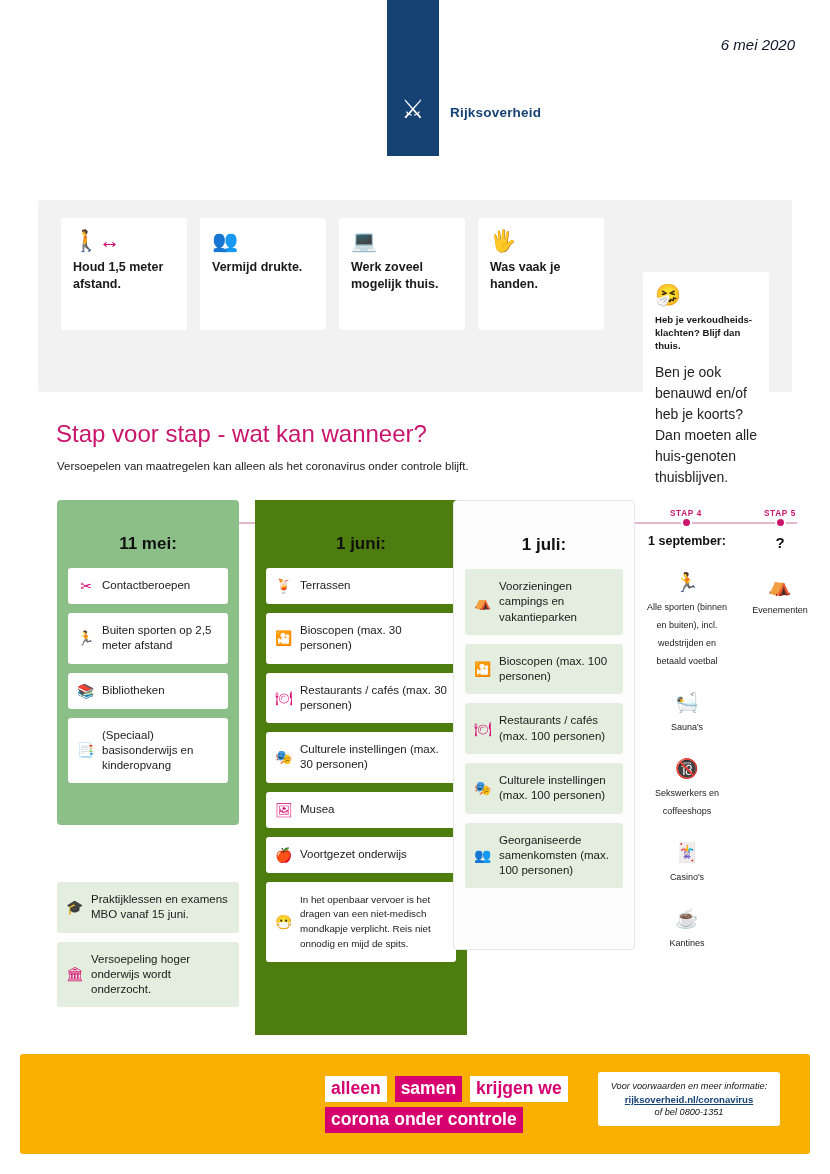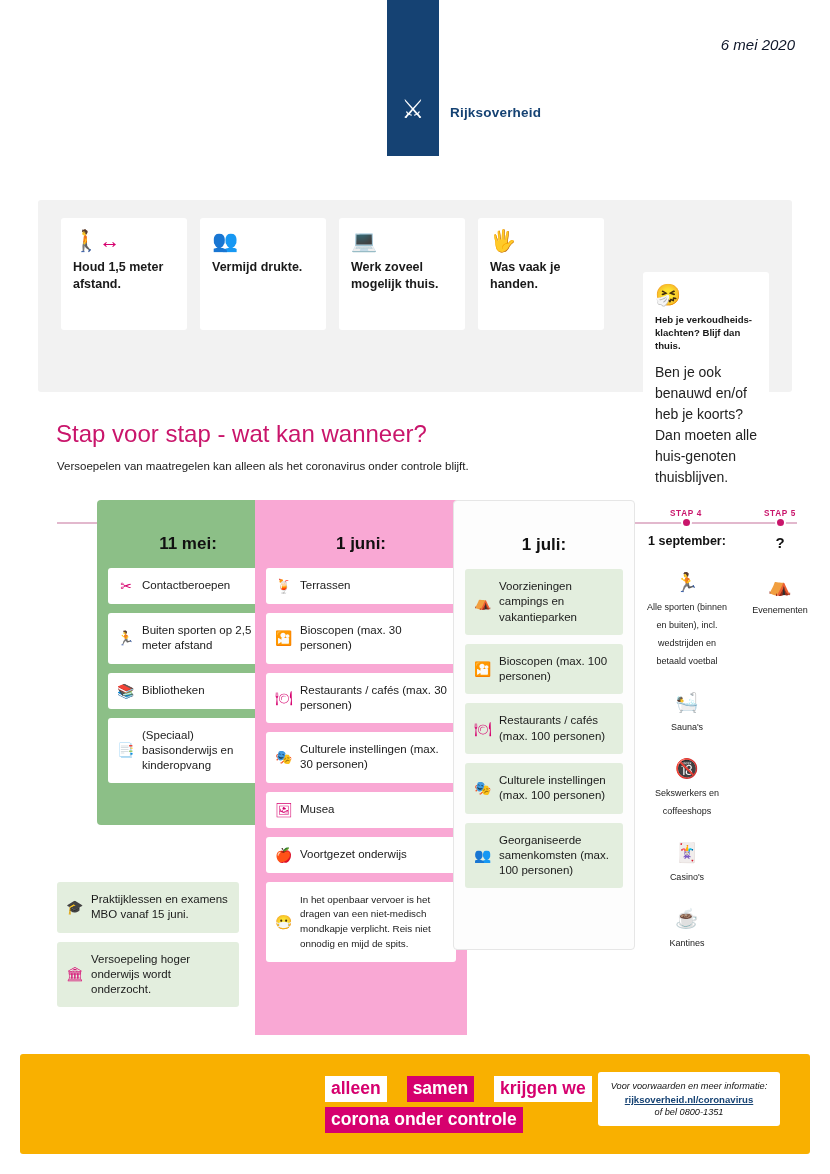--- a/index.html
+++ b/index.html
@@ -96,25 +96,25 @@
   
   .col { position: absolute; top: 500px; }
   .col-head {
     text-align: center; font-weight: bold; color: #111;
   }
   .col4 { left: 645px; width: 84px; }
   .col5 { left: 738px; width: 84px; }
 
   .panel1 {
     position: absolute; left: 57px; top: 500px; width: 182px; height: 325px;
-    background: #8cbf87; border-radius: 4px; margin-left: 40px;
+    background: #8cbf87; border-radius: 4px;
   }
   .panel2 {
     position: absolute; left: 255px; top: 500px; width: 212px; height: 535px;
-    background: #f9a8d4; border-radius: 0;
+    background: #4d7c0f; border-radius: 0;
   }
   .panel3 {
     position: absolute; left: 453px; top: 500px; width: 182px; height: 450px;
     background: #fdfdfd; border: 1px solid #e6e6e6; border-radius: 4px;
   }
 
   .hdr-date { font-size: 17px; margin-top: 34px; }
   .hdr-date.small { font-size: 12.5px; }
   .hdr-date.q { font-size: 15px; }
 
@@ -146,21 +146,21 @@
   .mini .ic { font-size: 19px; color: #d6006e; display: block; line-height: 26px; }
   .mini .lbl { font-size: 9px; line-height: 1.4; color: #222; margin-top: 2px; }
 
   
   .footer {
     position: absolute; left: 20px; top: 1054px;
     width: 790px; height: 100px;
     background: #f9b000; border-radius: 3px;
   }
   .slogan { position: absolute; left: 305px; top: 22px; }
-  .slogan .ln { display: flex; gap: 20px; margin-bottom: 5px; }
+  .slogan .ln { display: flex; gap: 8px; margin-bottom: 5px; }
   .slogan span {
     font-size: 17.5px; font-weight: bold; padding: 2px 6px; line-height: 1.25;
   }
   .w-on-p { background: #d6006e; color: #fff; }
   .p-on-w { background: #fff; color: #d6006e; }
 
   .infobox {
     position: absolute; right: 30px; top: 18px;
     width: 182px; background: #fff; border-radius: 3px;
     padding: 9px 10px; text-align: center;

